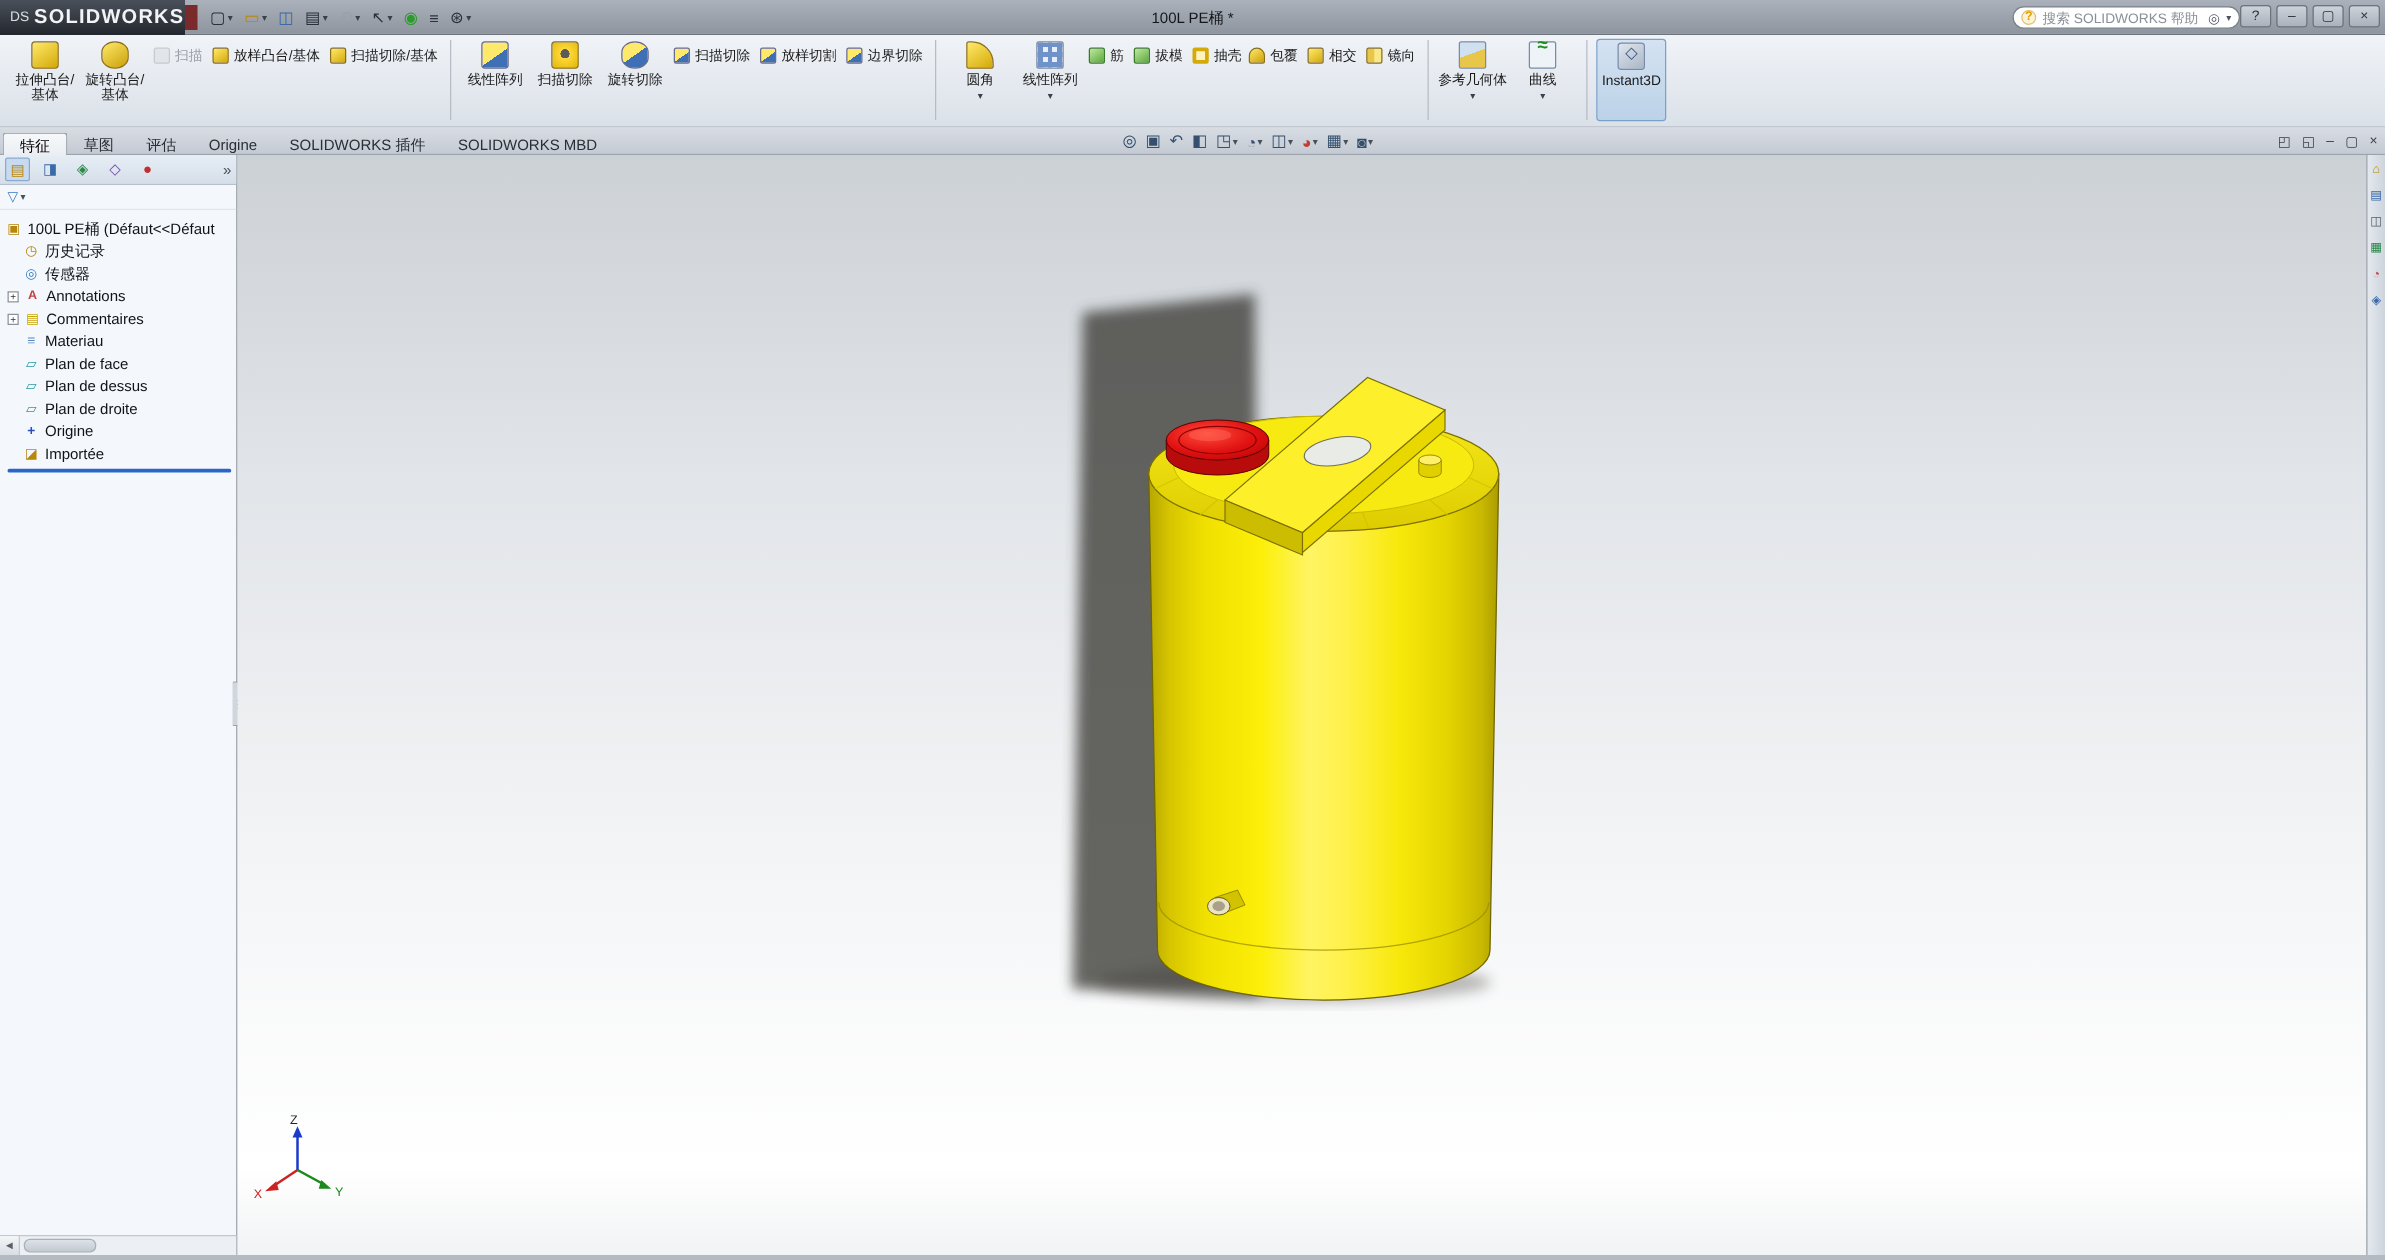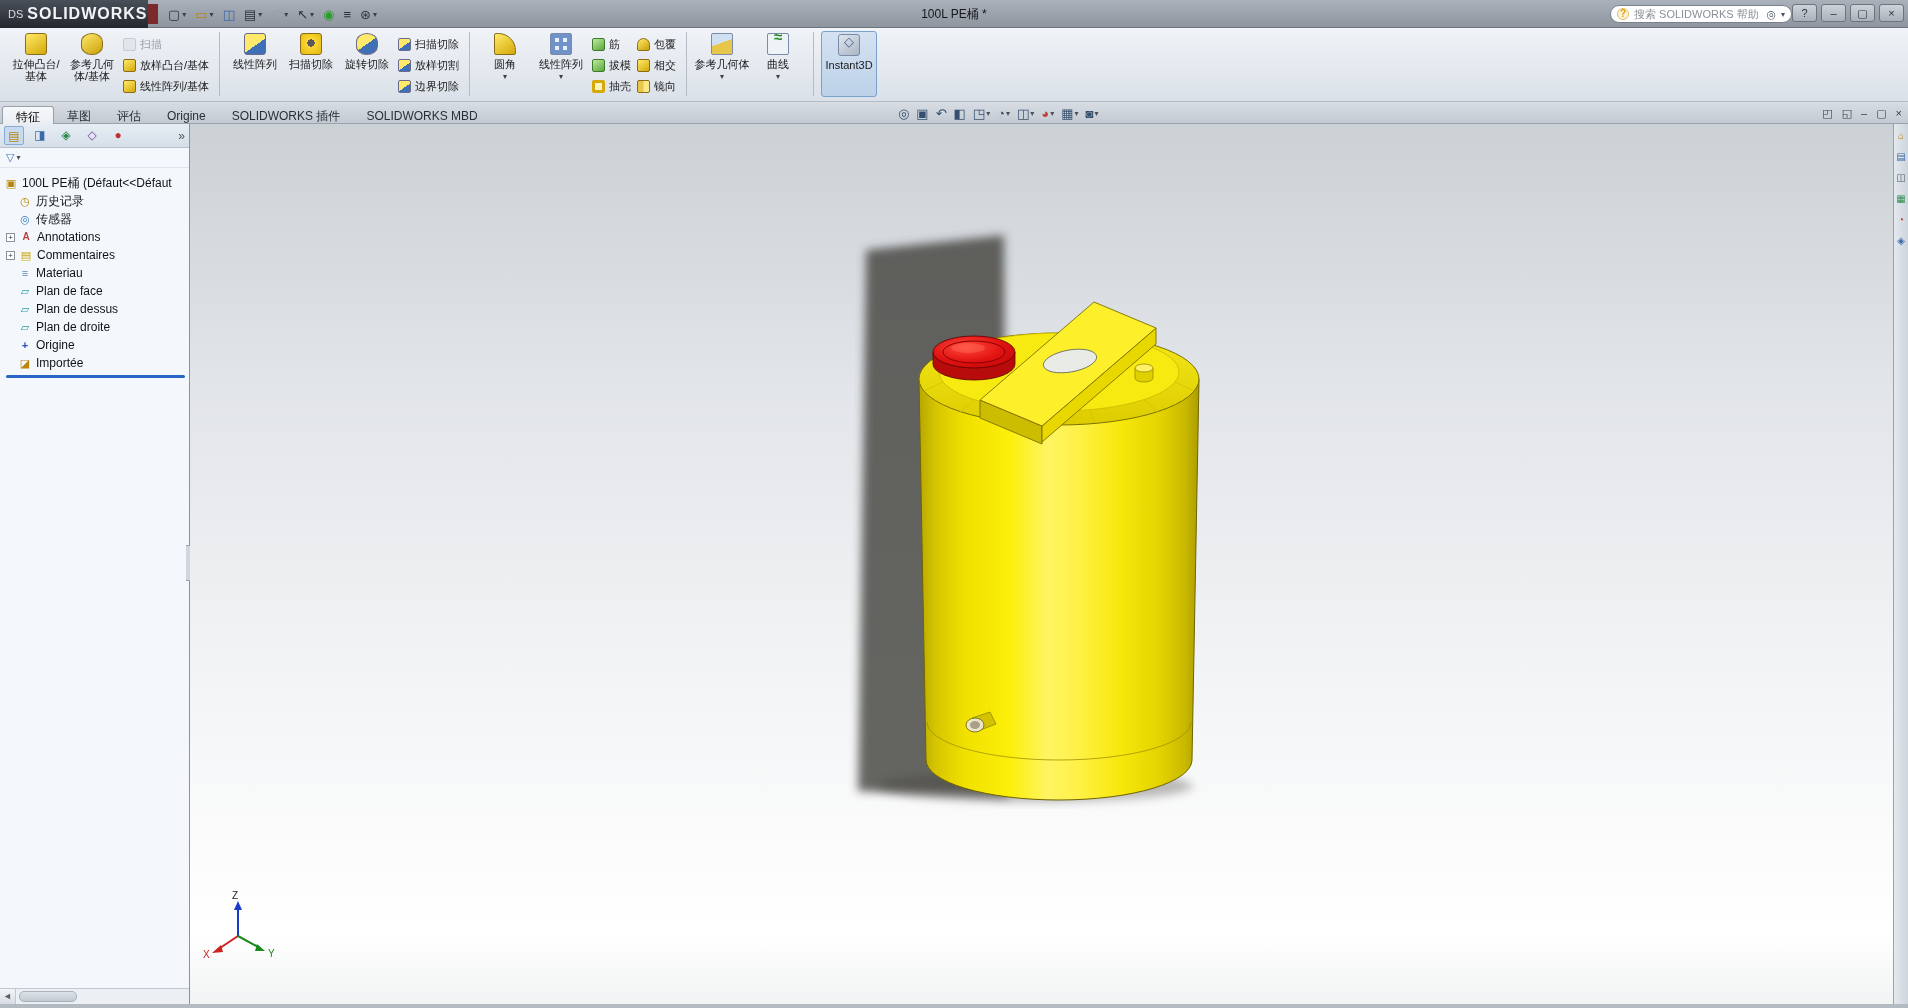--- a/index.html
+++ b/index.html
@@ -37,21 +37,21 @@
   #ribbon { position:absolute; left:0; top:28px; width:1908px; height:74px;
     background:linear-gradient(180deg,#f0f3f7,#dbe1e9); border-bottom:1px solid #b6bcc6;
     display:flex; align-items:flex-start; padding:3px 0 0 8px; }
   .rgroup { display:flex; align-items:flex-start; }
   .rsep { width:1px; height:64px; background:#b6bcc6; margin:1px 7px 0 7px; }
   .rbig { width:56px; min-height:66px; display:flex; flex-direction:column; align-items:center; text-align:center;
     font-size:11px; line-height:12px; padding-top:2px; cursor:default; }
   .ricon { width:22px; height:22px; margin-bottom:3px; }
   .rlabel { white-space:normal; }
   .rdd { font-size:8px; color:#3a4048; margin-top:1px; }
-  .rcol { display:flex; flex-direction:column; gap:2px; padding-top:4px; }
+  .rcol { display:flex; flex-direction:row; gap:2px; padding-top:4px; }
   .rsmall { height:19px; display:flex; align-items:center; gap:4px; font-size:11px; padding:0 3px; cursor:default; }
   .rsmall.disabled { color:#9aa0a8; }
   .rsmall.disabled .sicon { opacity:.45; }
   .sicon { width:13px; height:13px; flex:0 0 13px; }
   
   .ic-boss   { background:linear-gradient(145deg,#ffe96a,#d4a908); border:1px solid #8a6d1a; border-radius:3px; }
   .ic-rev    { background:linear-gradient(145deg,#ffe96a,#caa008); border:1px solid #8a6d1a; border-radius:50% / 40%; }
   .ic-cut    { background:linear-gradient(145deg,#ffe96a 55%,#3f6fb5 55%); border:1px solid #6a6a8a; border-radius:3px; }
   .ic-hole   { background:radial-gradient(circle at 50% 45%,#5a5a5a 24%,#ffd838 25%,#e0b80a); border:1px solid #8a6d1a; border-radius:3px; }
   .ic-rcut   { background:linear-gradient(145deg,#ffe96a 50%,#3f6fb5 50%); border:1px solid #6a6a8a; border-radius:50% / 40%; }
@@ -183,34 +183,34 @@
 </div>
 
 <div id="ribbon">
   <div class="rgroup">
     <div class="rbig">
       <span class="ricon ic-boss"></span>
       <span class="rlabel">拉伸凸台/基体</span>
     </div>
     <div class="rbig">
       <span class="ricon ic-rev"></span>
-      <span class="rlabel">参考几何体/基体</span>
+      <span class="rlabel">旋转凸台/基体</span>
     </div>
     <div class="rcol">
       <div class="rsmall disabled">
         <span class="sicon si-dim"></span>
         <span>扫描</span>
       </div>
       <div class="rsmall">
         <span class="sicon si-gold"></span>
         <span>放样凸台/基体</span>
       </div>
       <div class="rsmall">
         <span class="sicon si-gold"></span>
-        <span>线性阵列/基体</span>
+        <span>扫描切除/基体</span>
       </div>
     </div>
   </div>
   <div class="rsep"></div>
   <div class="rgroup">
     <div class="rbig">
       <span class="ricon ic-cut"></span>
       <span class="rlabel">线性阵列</span>
     </div>
     <div class="rbig">

